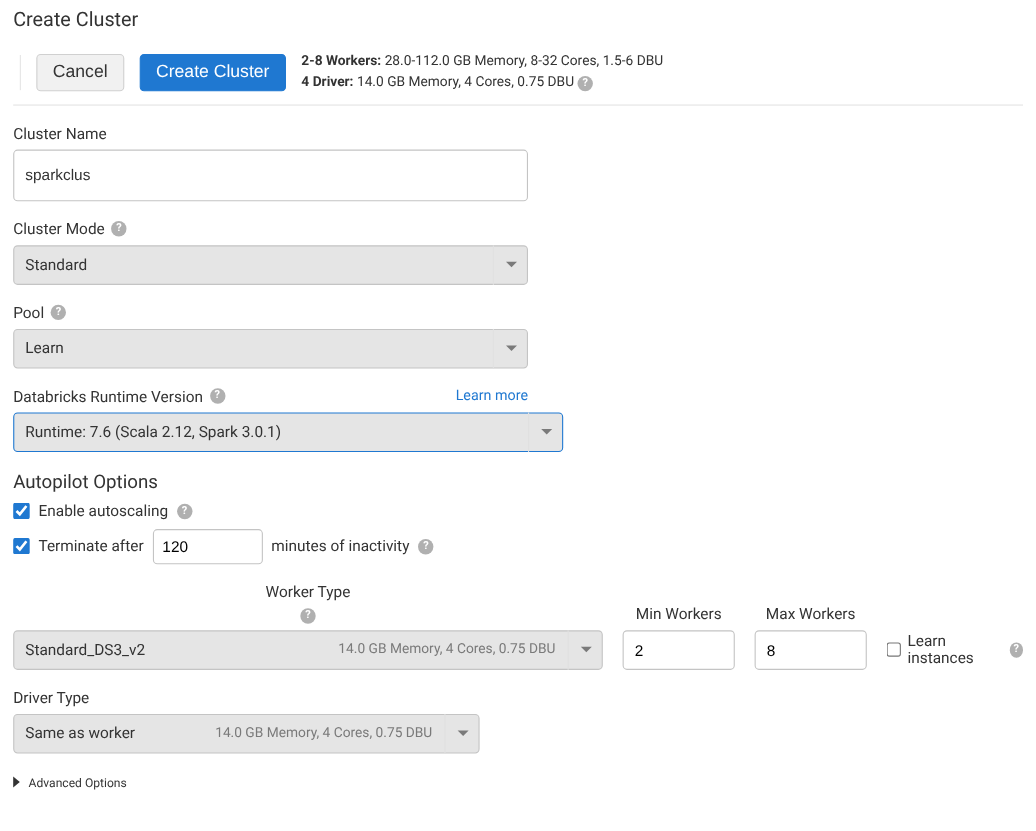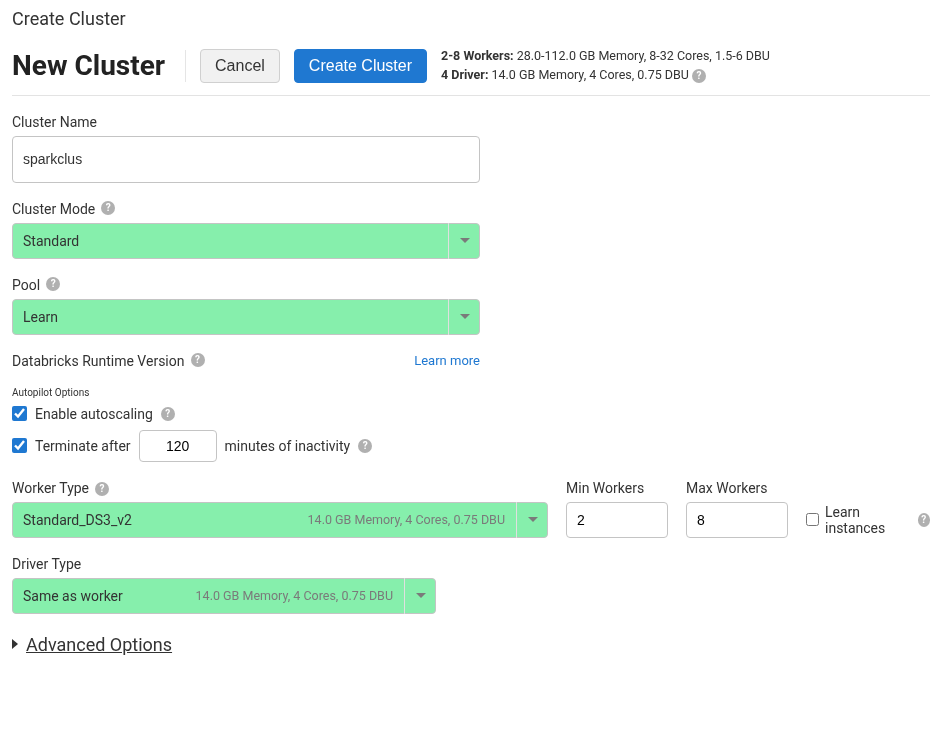--- a/index.html
+++ b/index.html
@@ -16,46 +16,45 @@
     .summary b { font-weight: 700; }
     .hr { border-top: 1px solid #e3e3e3; margin: 10px 0 18px 0; }
     .form-group { margin-bottom: 18px; }
     .label-row { display: flex; gap: 6px; margin-bottom: 6px; font-size: 14px; color: #333; }
     .label-row .spacer { flex: 1; }
     .learn-more { color: #1f78d1; font-size: 13px; text-decoration: none; }
     .help-icon { display: inline-flex; align-items: center; justify-content: center; width: 14px; height: 14px; border-radius: 50%; background: #b0b0b0; color: #fff; font-size: 10px; font-weight: 700; line-height: 1; cursor: default; }
     .text-input { width: 468px; height: 47px; border: 1px solid #c4c4c4; border-radius: 4px; padding: 0 10px; font-size: 14px; color: #333; }
     .select-wrap { position: relative; width: 468px; }
     .select-wrap.focused .select-box { border-color: #1f78d1; }
-    .select-box { width: 100%; height: 36px; border: 1px solid #c4c4c4; border-radius: 4px; padding: 0 36px 0 10px; display: flex; align-items: center; background: #86efac; cursor: pointer; }
+    .select-box { width: 100%; height: 36px; border: 1px solid #c4c4c4; border-radius: 4px; padding: 0 36px 0 10px; display: flex; align-items: center; background: #e5e5e5; cursor: pointer; }
     .select-text { flex: 1; font-size: 14px; color: #333; }
     .select-meta { font-size: 12.5px; color: #7a7a7a; margin-right: 6px; }
     .select-caret { position: absolute; right: 0; top: 0; width: 32px; height: 36px; display: flex; align-items: center; justify-content: center; border-left: 1px solid #e0e0e0; }
     .caret-down { width: 0; height: 0; border-left: 5px solid transparent; border-right: 5px solid transparent; border-top: 5px solid #7a7a7a; }
-    .section-head { font-size: 10px; color: #333; margin-bottom: 8px; }
+    .section-head { font-size: 17px; color: #333; margin-bottom: 8px; }
     .check-row { display: flex; align-items: center; gap: 8px; margin-bottom: 8px; font-size: 14px; }
     input[type=checkbox].blue { width: 15px; height: 15px; accent-color: #1f78d1; }
-    .num-input { width: 78px; height: 32px; border: 1px solid #c4c4c4; border-radius: 4px; padding: 0 8px; font-size: 14px; text-align: center; }
+    .num-input { width: 100px; height: 32px; border: 1px solid #c4c4c4; border-radius: 4px; padding: 0 8px; font-size: 14px; }
     .row-flex { display: flex; align-items: flex-end; gap: 18px; }
     .col { display: flex; flex-direction: column; }
-    .col .col-label { font-size: 14px; margin-bottom: 6px; display: flex; align-items: flex-end; gap: 6px; }
+    .col .col-label { font-size: 14px; margin-bottom: 6px; display: flex; align-items: center; gap: 6px; flex-direction: column; }
     .wnum { width: 102px; height: 36px; border: 1px solid #c4c4c4; border-radius: 4px; padding: 0 10px; font-size: 14px; }
     .spot-row { display: flex; align-items: center; gap: 6px; font-size: 14px; height: 36px; }
     .adv-row { display: flex; align-items: center; gap: 8px; margin-top: 20px; cursor: pointer; }
     .caret-right { width: 0; height: 0; border-top: 5px solid transparent; border-bottom: 5px solid transparent; border-left: 6px solid #333; }
-    .adv-label { font-size: 18px; color: #333; text-decoration: underline; }
+    .adv-label { font-size: 11px; color: #333; }
   </style>
 </head>
 <body>
 
 <div class="page">
   <div class="page-super">Create Cluster</div>
 
   <div class="header-row">
-    <div class="page-title">New Cluster</div>
     <div class="vrule"></div>
     <button class="btn btn-cancel">Cancel</button>
     <button class="btn btn-primary">Create Cluster</button>
     <div class="summary">
       <div>
         <b>2-8 Workers:</b>
         <span>28.0-112.0 GB Memory, 8-32 Cores, 1.5-6 DBU</span>
       </div>
       <div>
         <b>4 Driver:</b>
@@ -103,20 +102,28 @@
         </div>
     </div>
   </div>
 
   <div class="form-group">
     <div class="label-row" style="width:468px;">
       <span>Databricks Runtime Version</span>
       <span class="help-icon">?</span>
       <span class="spacer"></span>
       <a class="learn-more" href="#">Learn more</a>
+    </div>
+    <div class="select-wrap focused" style="width:500px;">
+      <div class="select-box">
+        <span class="select-text">Runtime: 7.6 (Scala 2.12, Spark 3.0.1)</span>
+      </div>
+      <div class="select-caret">
+          <div class="caret-down"></div>
+        </div>
     </div>
   </div>
 
   <div class="form-group">
     <div class="section-head">Autopilot Options</div>
     <div class="check-row">
       <input type="checkbox" class="blue" checked="" style="">
       <span>Enable autoscaling</span>
       <span class="help-icon">?</span>
     </div>

